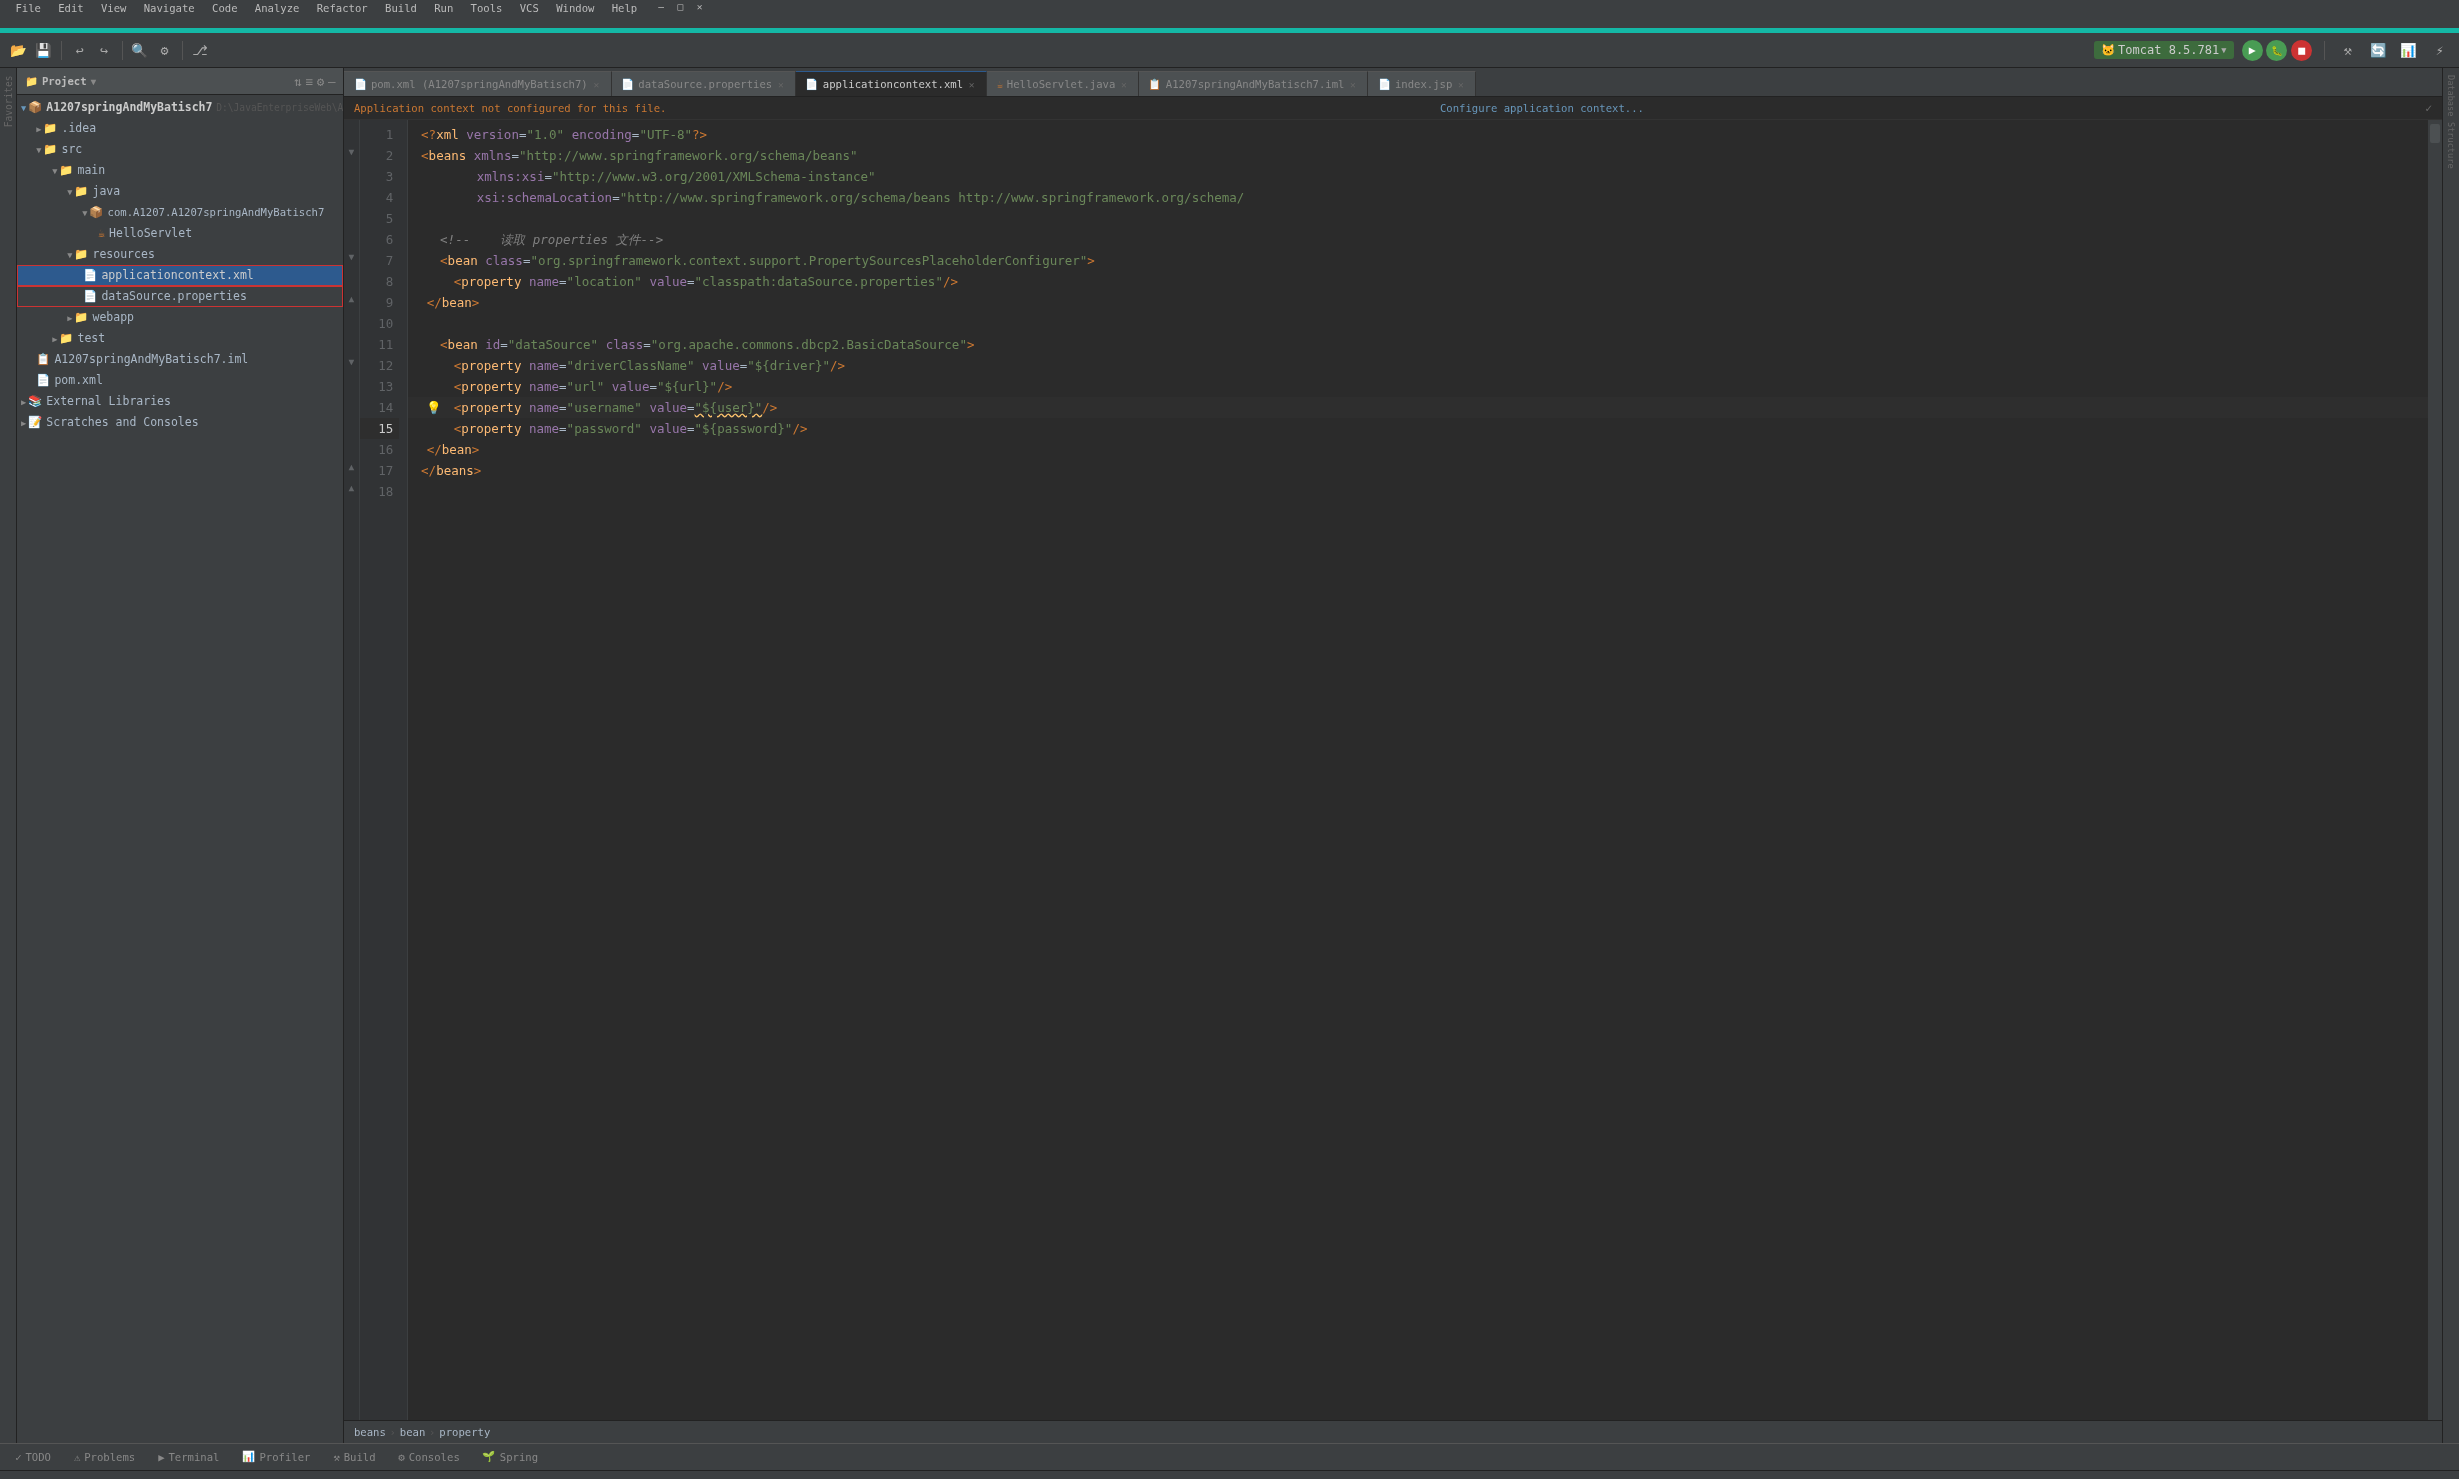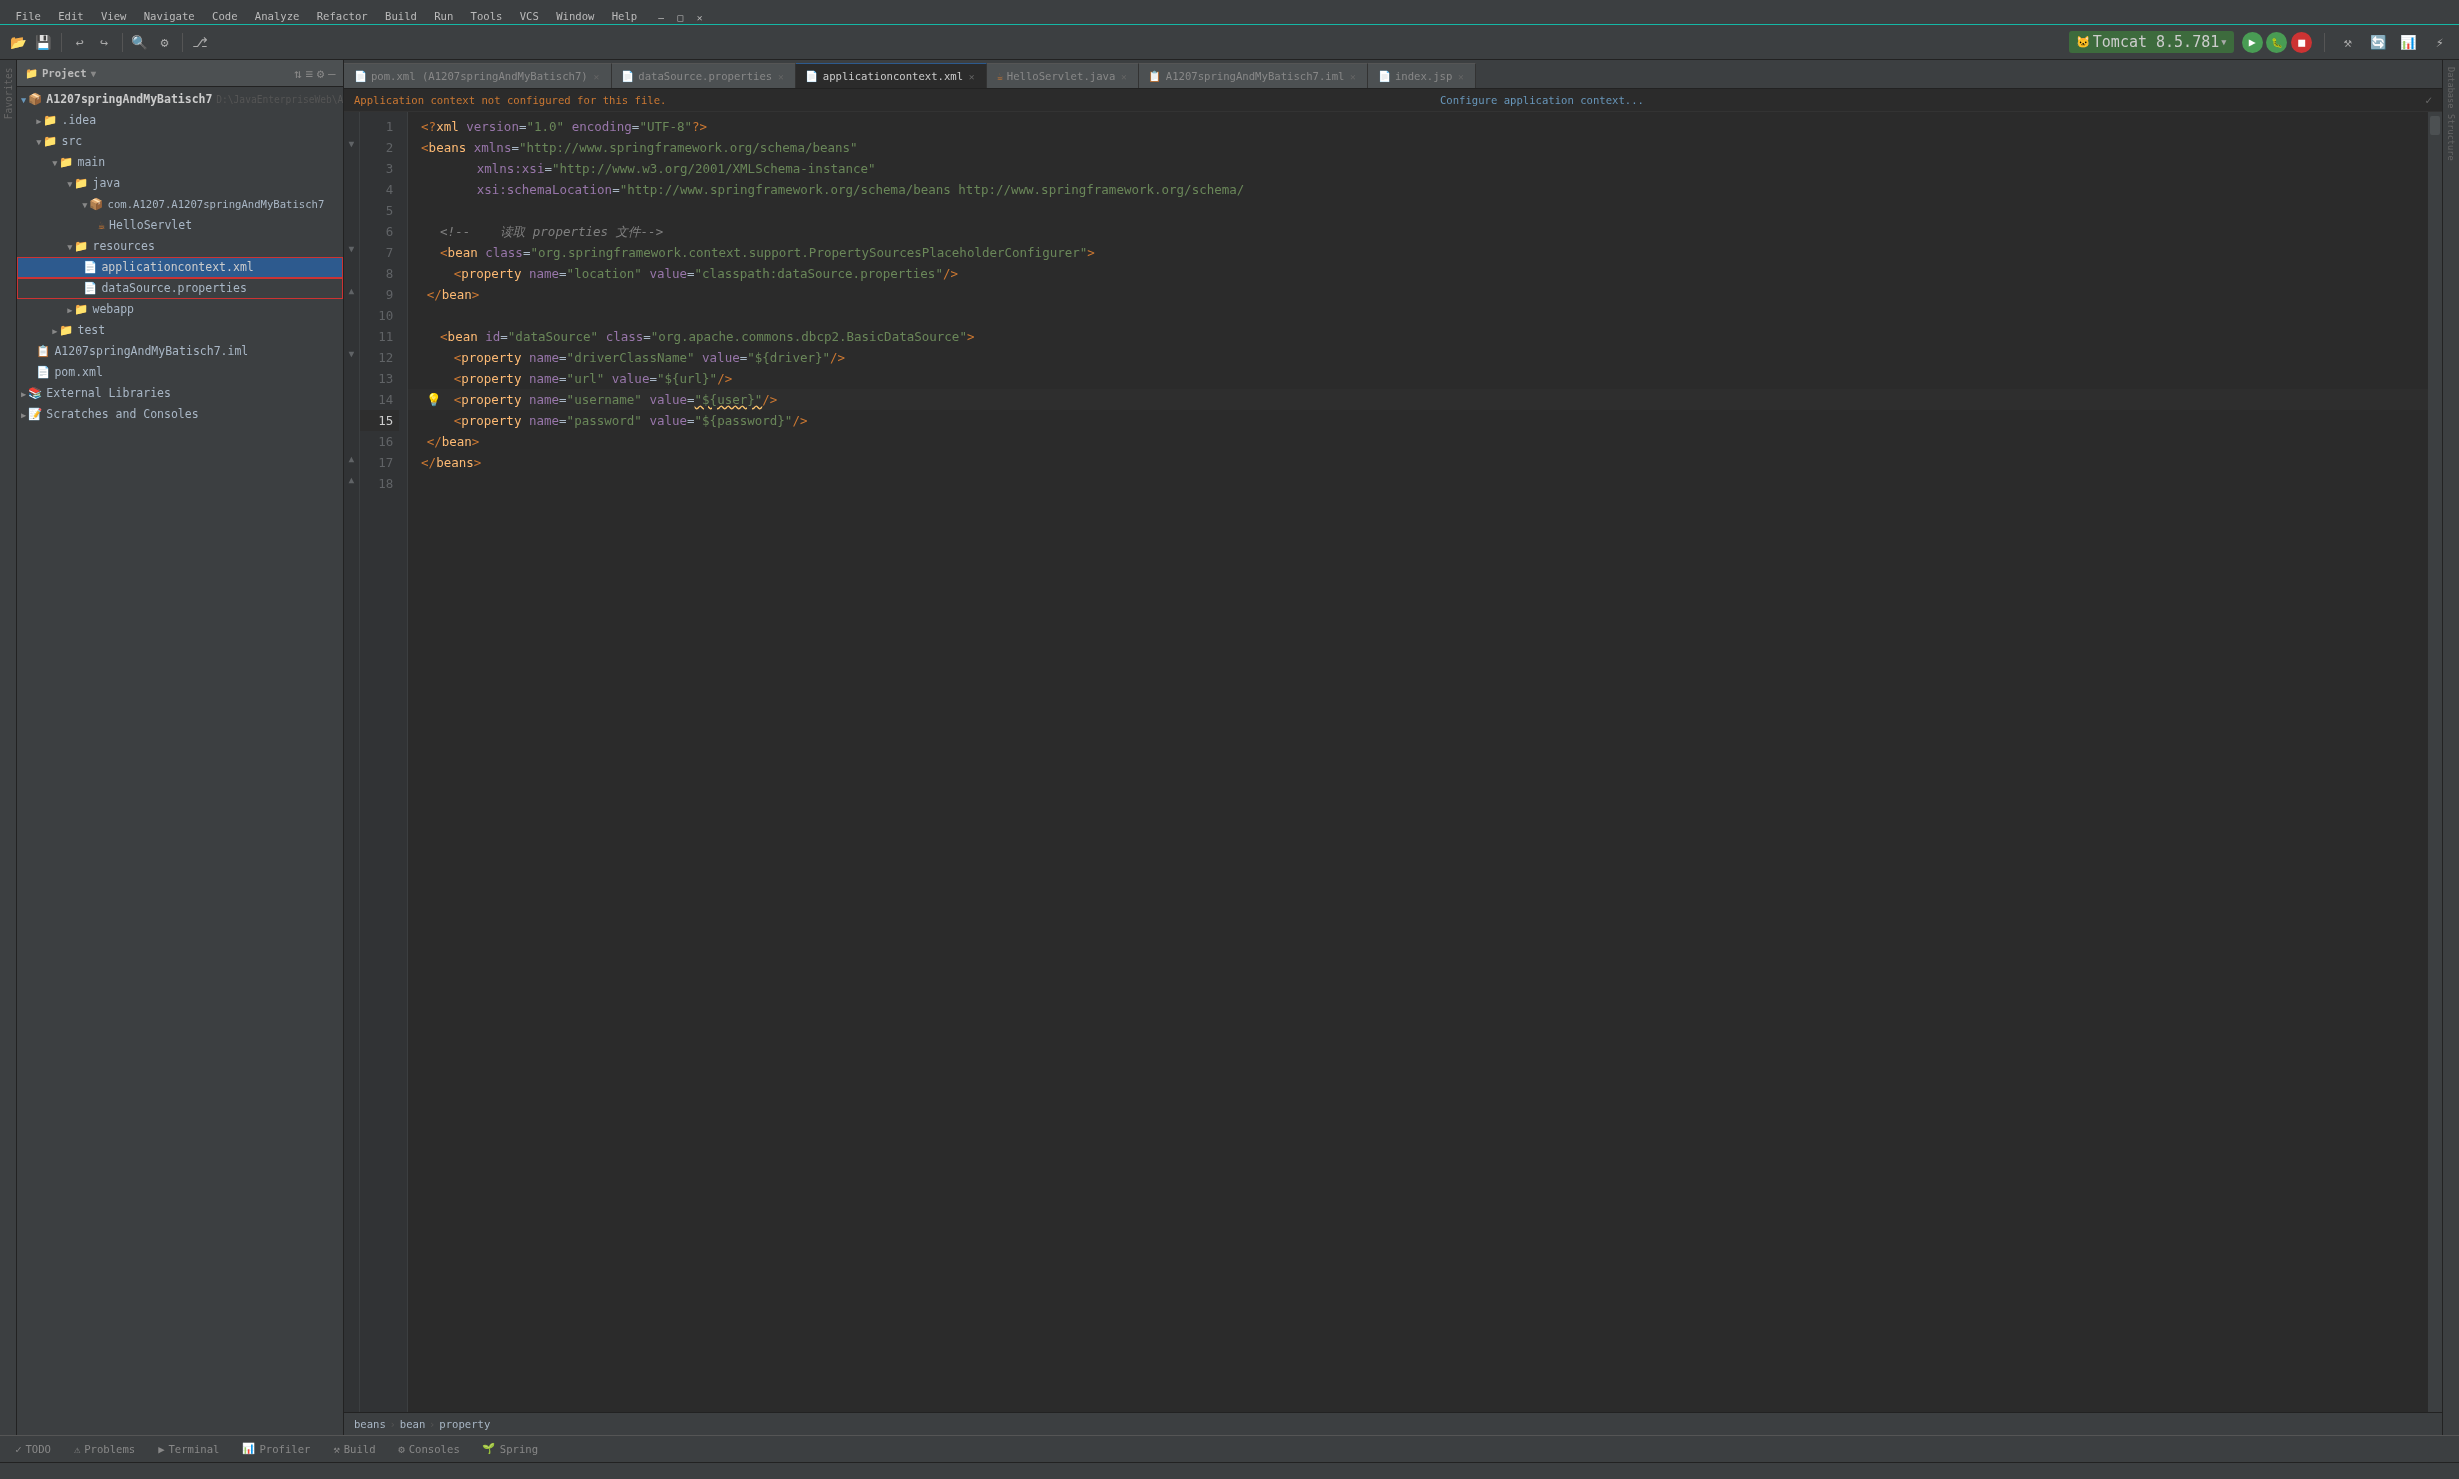--- a/index.html
+++ b/index.html
@@ -9,25 +9,25 @@
       color: #a9b7c6;
       font-size: 11.5px;
       width: 2459px;
       height: 1479px;
       overflow: hidden;
     }
 
     
     #titlebar {
       background: #3c3f41;
-      height: 25px;
-      display: flex;
-      align-items: flex-end;
+      height: 33px;
+      display: flex;
+      align-items: flex-start;
       padding: 0 7.7px;
-      border-bottom: 1px solid #14b8a6;
+      border-bottom: 5px solid #14b8a6;
       font-size: 10.6px;
       color: #bbb;
       user-select: none;
     }
     #titlebar .menu-items {
       display: flex;
       gap: 1.9px;
       margin-right: 9.6px;
     }
     #titlebar .menu-item {
@@ -423,21 +423,21 @@
   <div class="toolbar-btn">↪</div>
   <div class="toolbar-sep"></div>
   <div class="toolbar-btn">🔍</div>
   <div class="toolbar-btn">⚙</div>
   <div class="toolbar-sep"></div>
   <div class="toolbar-btn">⎇</div>
 
   <div style="margin-left: auto; display: flex; align-items: center; gap: 7.7px;">
     <div style="display:flex;align-items:center;gap:1.9px;background:#3d6b3d;padding:1.9px 7.7px;border-radius:2.9px;cursor:pointer;">
       <span style="font-size:11.5px;">🐱</span>
-      <span style="font-size:15px;color:#ccc;">Tomcat 8.5.781</span>
+      <span style="font-size:12px;color:#ccc;">Tomcat 8.5.781</span>
       <span style="font-size:8.6px;color:#aaa;">▼</span>
     </div>
     <div class="run-controls">
       <div class="run-btn green">▶</div>
       <div class="run-btn debug" style="background:#499c54;font-size:9.6px;">🐛</div>
       <div class="run-btn stop">■</div>
     </div>
     <div class="toolbar-sep"></div>
     <div class="toolbar-btn">⚒</div>
     <div class="toolbar-btn">🔄</div>

